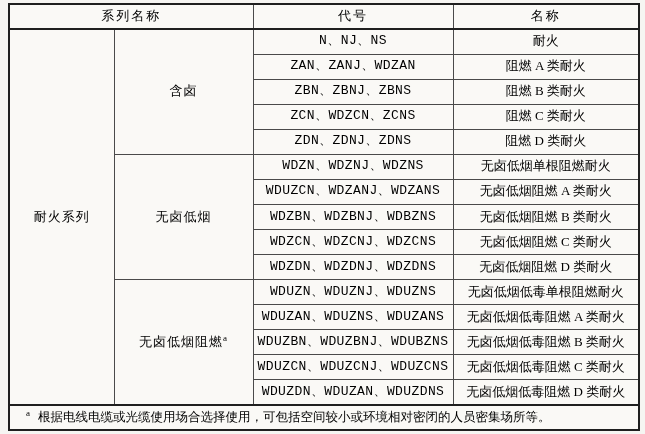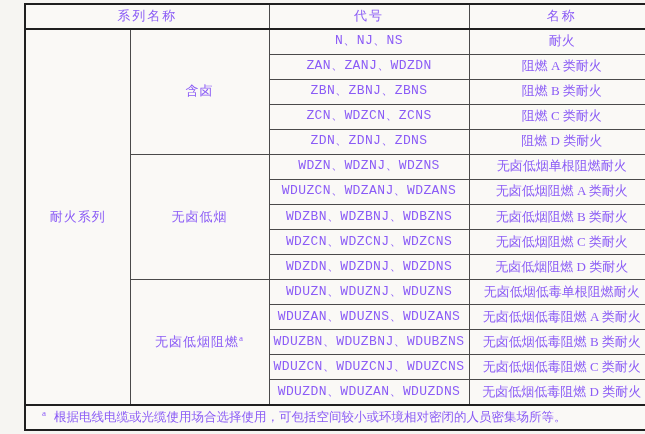--- a/index.html
+++ b/index.html
@@ -5,24 +5,24 @@
   html, body {
     margin: 0;
     padding: 0;
     background: #f6f5f2;
   }
   .page {
     position: relative;
     width: 645px;
     height: 434px;
     box-sizing: border-box;
-    padding: 3px 7px 3px 24px;
+    padding: 3px 7px 3px 8px;
     background: #f6f5f2;
     font-family: "Liberation Serif", "DejaVu Serif", serif;
-    color: #8b5cf6;
+    color: #000000;
   }
   table.doc-table {
     width: 100%;
     height: 428px;
     border-collapse: collapse;
     table-layout: fixed;
     background: #faf9f6;
     border: 2px solid #1f1f1f;
   }
   .doc-table th,
@@ -84,21 +84,21 @@
       </tr>
     </thead>
     <tbody>
       <tr>
         <td rowspan="15" class="cell-series">耐火系列</td>
         <td rowspan="5" class="cell-group">含卤</td>
         <td class="cell-code">N、NJ、NS</td>
         <td class="cell-name">耐火</td>
       </tr>
       <tr>
-        <td class="cell-code">ZAN、ZANJ、WDZDN</td>
+        <td class="cell-code">ZAN、ZANJ、WDZAN</td>
         <td class="cell-name">阻燃 A 类耐火</td>
       </tr>
       <tr>
         <td class="cell-code">ZBN、ZBNJ、ZBNS</td>
         <td class="cell-name">阻燃 B 类耐火</td>
       </tr>
       <tr>
         <td class="cell-code">ZCN、WDZCN、ZCNS</td>
         <td class="cell-name">阻燃 C 类耐火</td>
       </tr>

